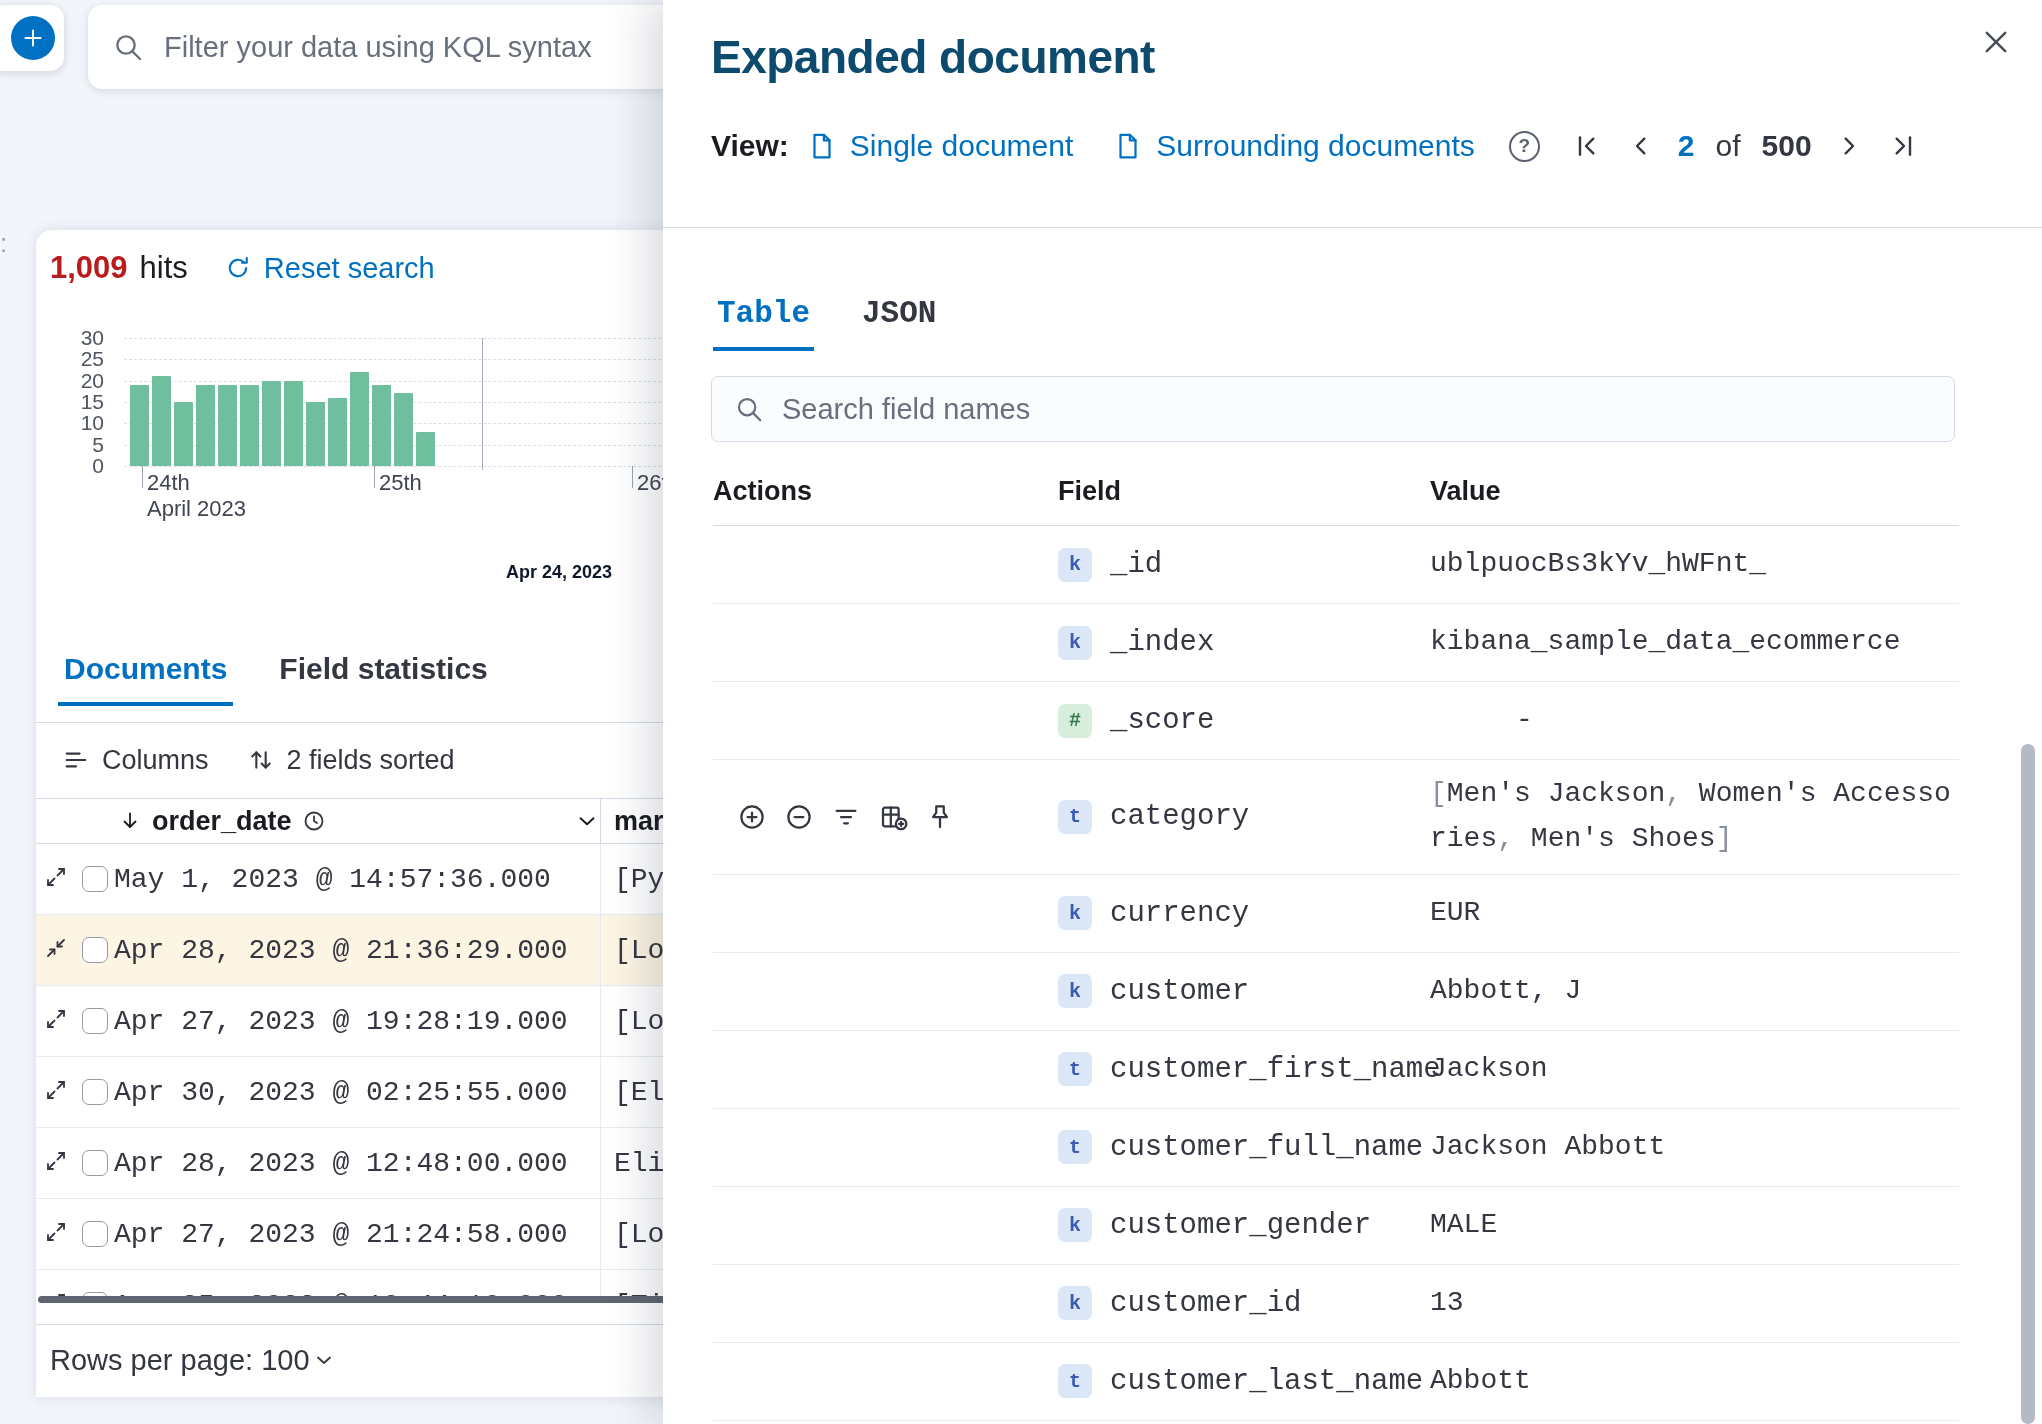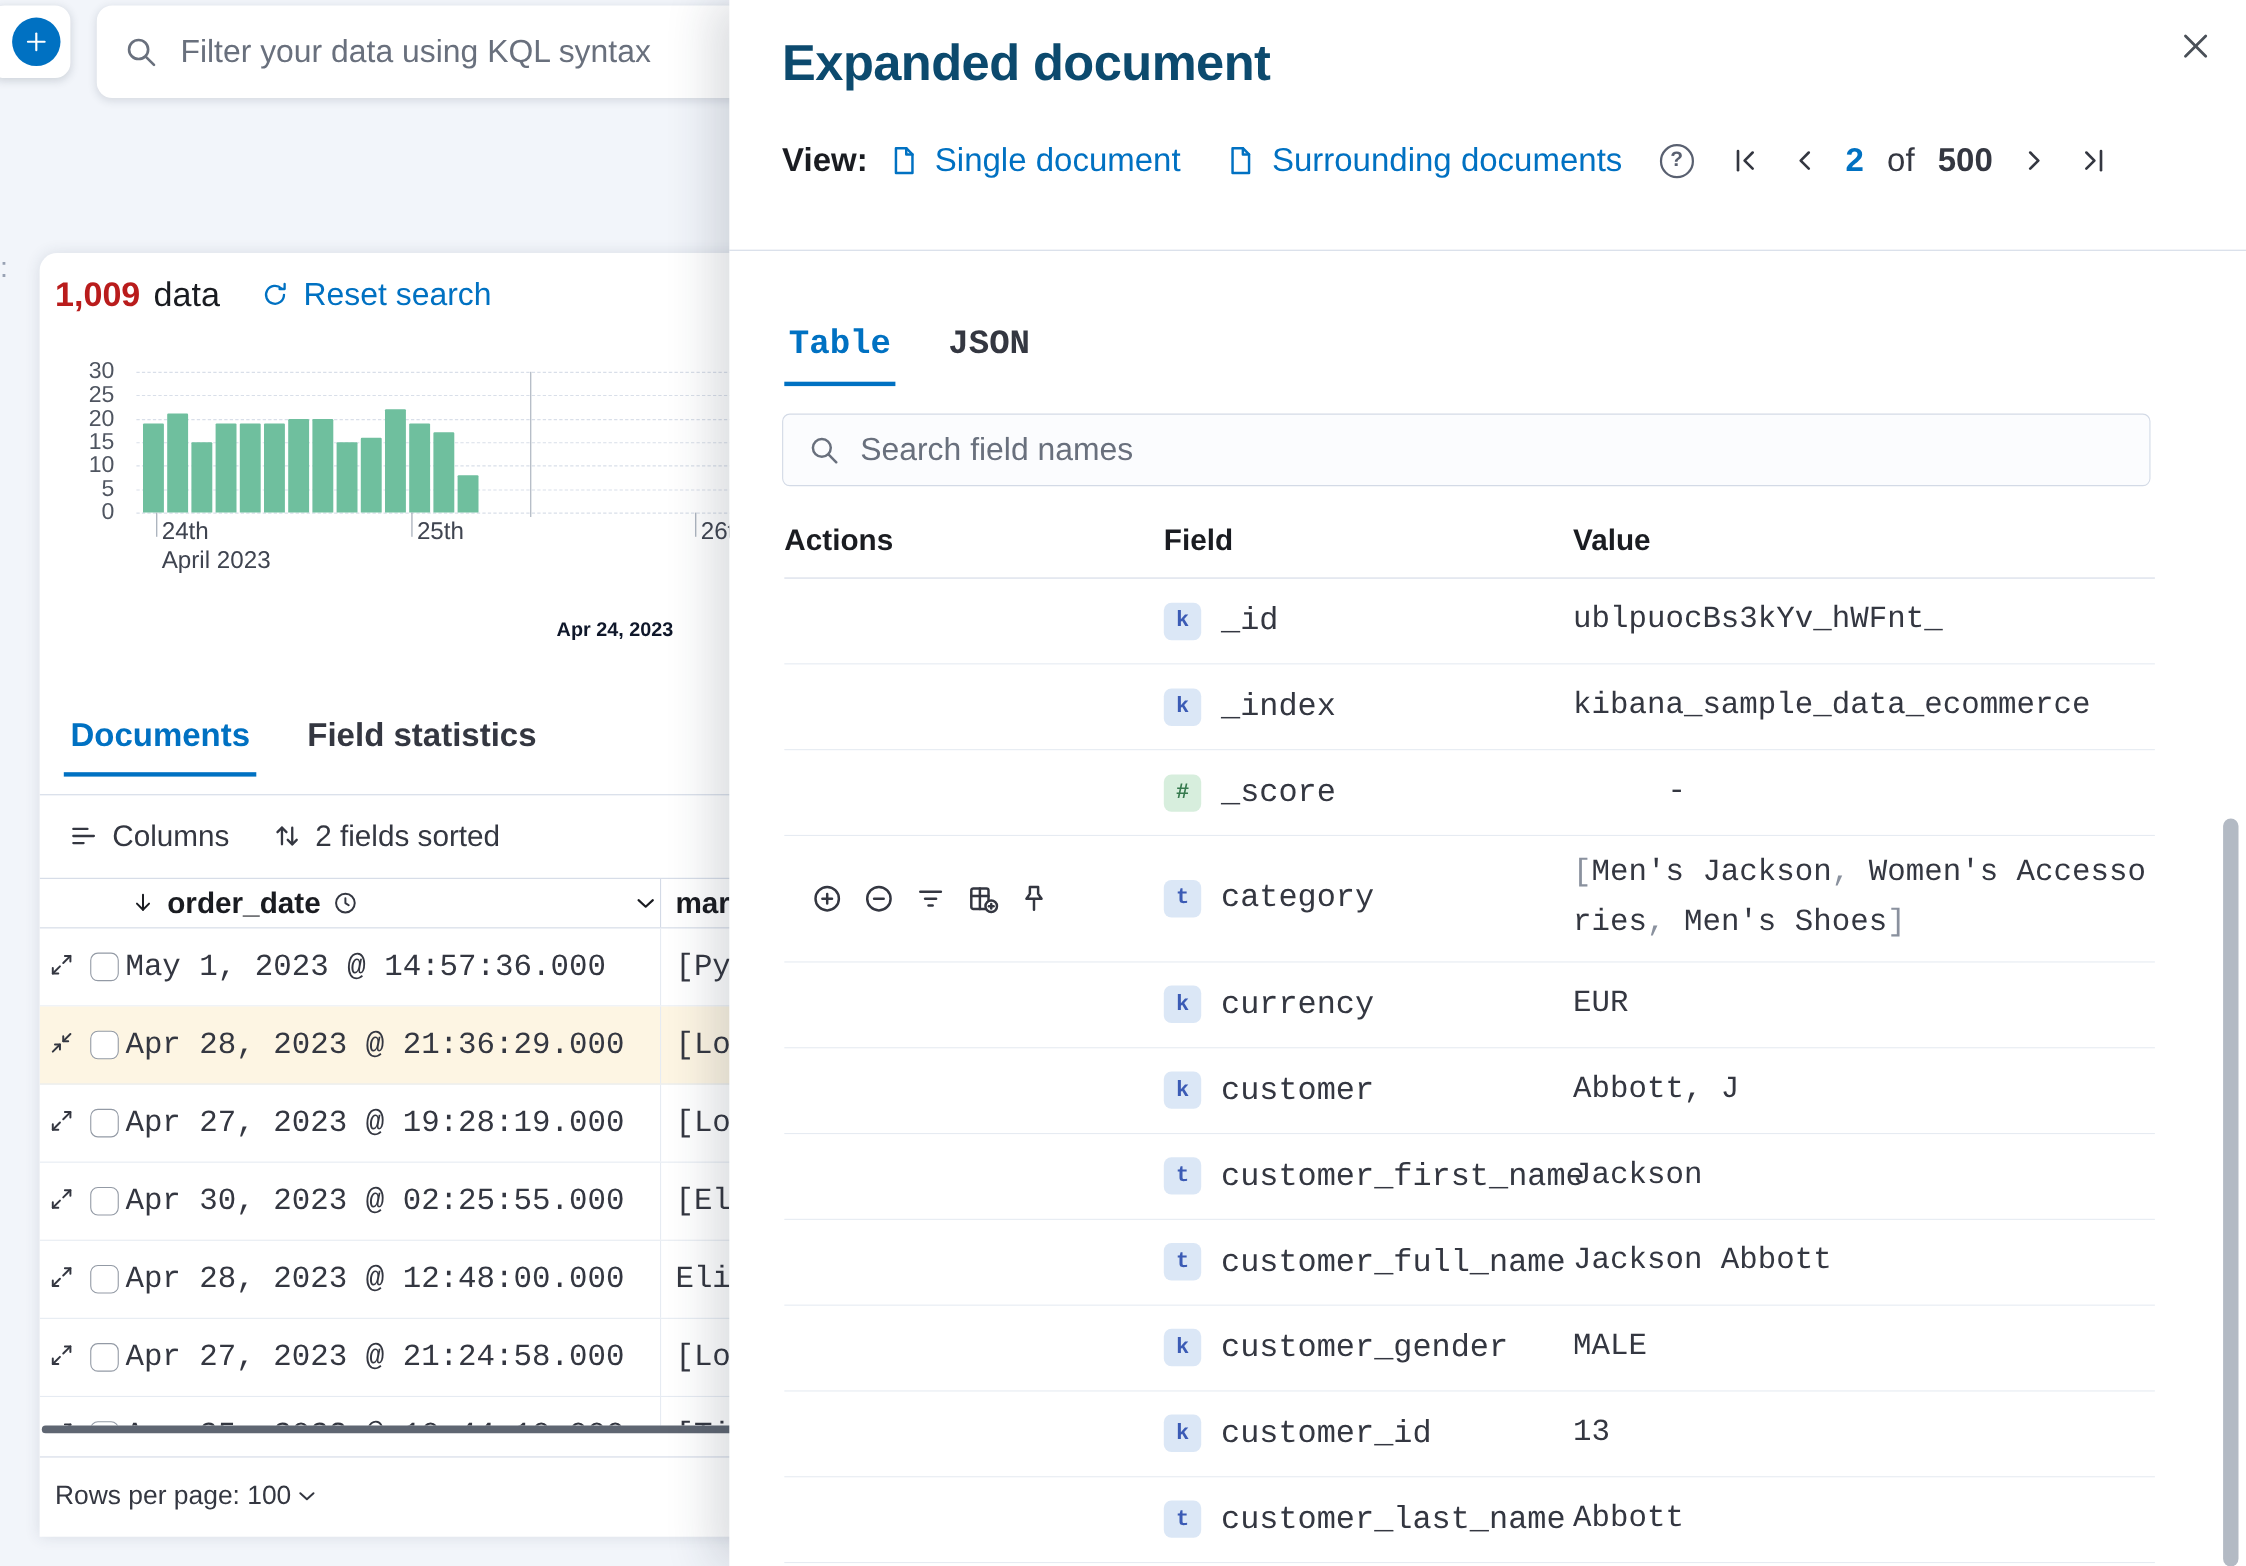--- a/index.html
+++ b/index.html
@@ -77,21 +77,21 @@
   .g-exp { width:40px; padding-left:8px; color:#343741; cursor:pointer; }
   .g-check { width:38px; display:flex; justify-content:center; }
   .checkbox { width:26px; height:26px; border:1.5px solid #939aa5; border-radius:7px; background:#fff; cursor:pointer; }
   .g-date { width:486px; font-family:"Liberation Mono", monospace; font-size:28px; color:#343741; white-space:nowrap; overflow:hidden; }
   .g-val { flex:1; align-self:stretch; display:flex; align-items:center; border-left:1px solid #e6ebf2; padding-left:13px;
            font-family:"Liberation Mono", monospace; font-size:28px; white-space:nowrap; overflow:hidden; }
 
   .h-scroll { position:absolute; top:1066px; left:2px; width:658px; height:7px; border-radius:4px; background:#5f6672; cursor:grab; }
   .footer-divider { position:absolute; top:1094px; left:0; width:100%; border-top:1px solid #d3dae6; }
   .grid-footer { position:absolute; top:1104px; left:14px; height:52px; display:flex; align-items:center; }
-  .rpp { font-size:24px; gap:2px; color:#343741; }
+  .rpp { font-size:29px; gap:2px; color:#343741; }
 
   
   .flyout { position:absolute; left:663px; top:0; width:1379px; height:1424px; background:#fff;
             box-shadow:-16px 0 40px rgba(32,44,64,.16); z-index:5; }
   .fly-close { position:absolute; top:22px; right:26px; width:40px; height:40px; color:#4a5058; justify-content:center; }
   .fly-title { position:absolute; left:48px; top:30px; font-size:46px; font-weight:700; color:#0c4a6e; letter-spacing:-.5px; }
   .view-row { position:absolute; left:48px; top:124px; height:44px; display:flex; align-items:center; font-size:30px; }
   .view-label { font-weight:700; color:#1a1c21; }
   .view-link { display:flex; align-items:center; gap:13px; color:var(--accent,#0071c2); margin-left:18px; font-weight:500; }
   .view-link + .view-link { margin-left:40px; }
@@ -161,21 +161,21 @@
         </span>
       <input class="kql-input" type="text" placeholder="Filter your data using KQL syntax" style="">
     </div>
 
     <div class="resize-dots">:</div>
 
     <div class="main-card">
 
       <div class="hits-row">
         <span class="hits-num">1,009</span>
-        <span class="hits-label">data</span>
+        <span class="hits-label">hits</span>
         <button class="reset-btn">
           <span class="ic" style="width:28px;height:28px">
               <svg viewBox="0 0 24 24">
                 <g fill="none" stroke="currentColor" stroke-width="1.8" stroke-linecap="round" stroke-linejoin="round">
                   <path d="M19 12a7 7 0 1 1-2-4.9"></path>
                   <path d="M19.5 3.5v4h-4"></path>
                 </g>
               </svg>
             </span>
           <span>Reset search</span>

